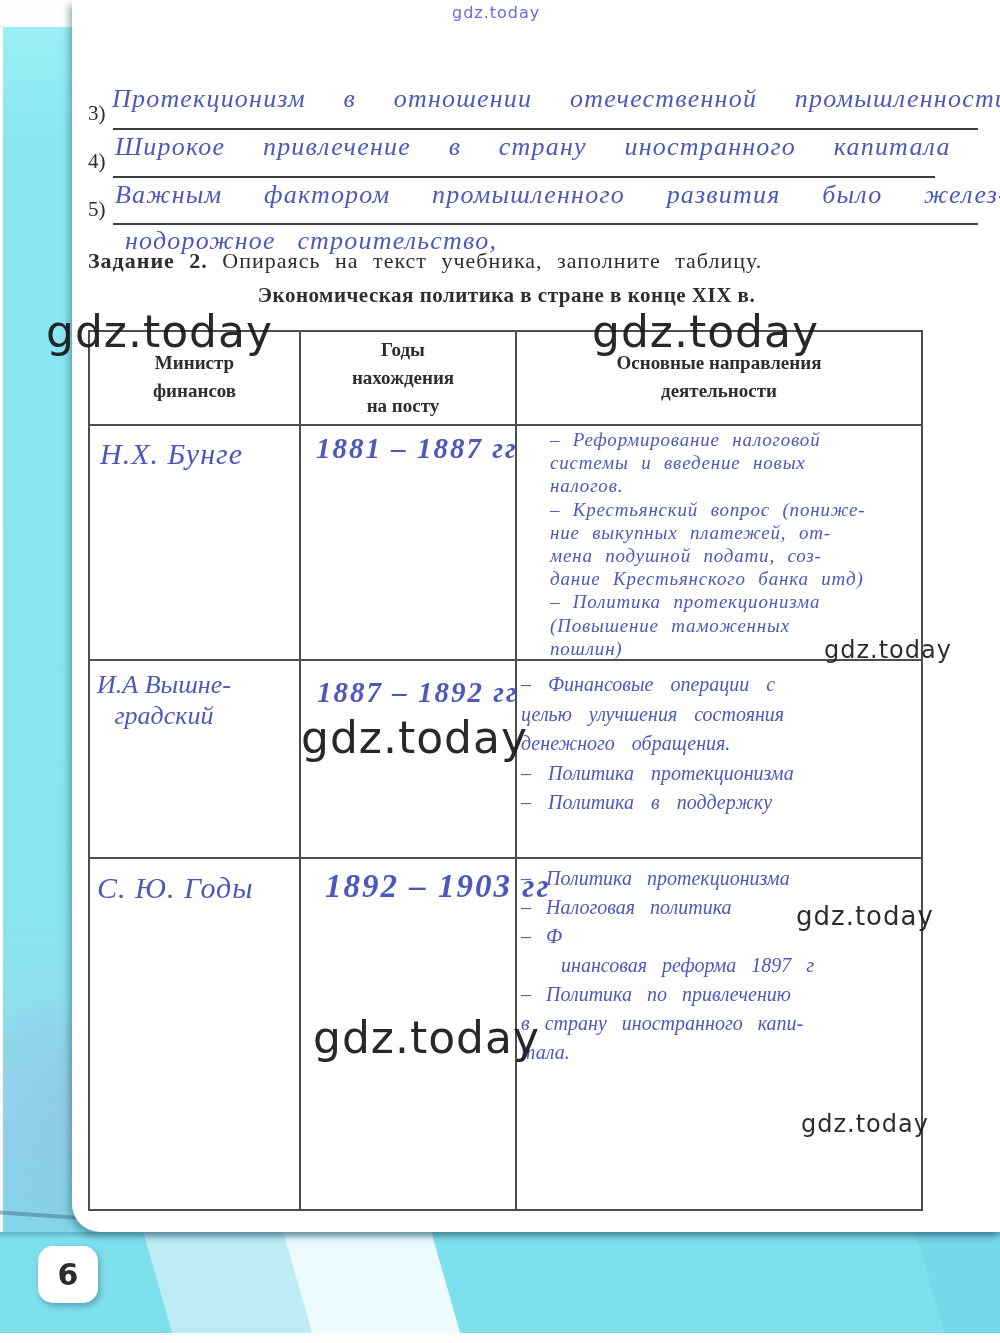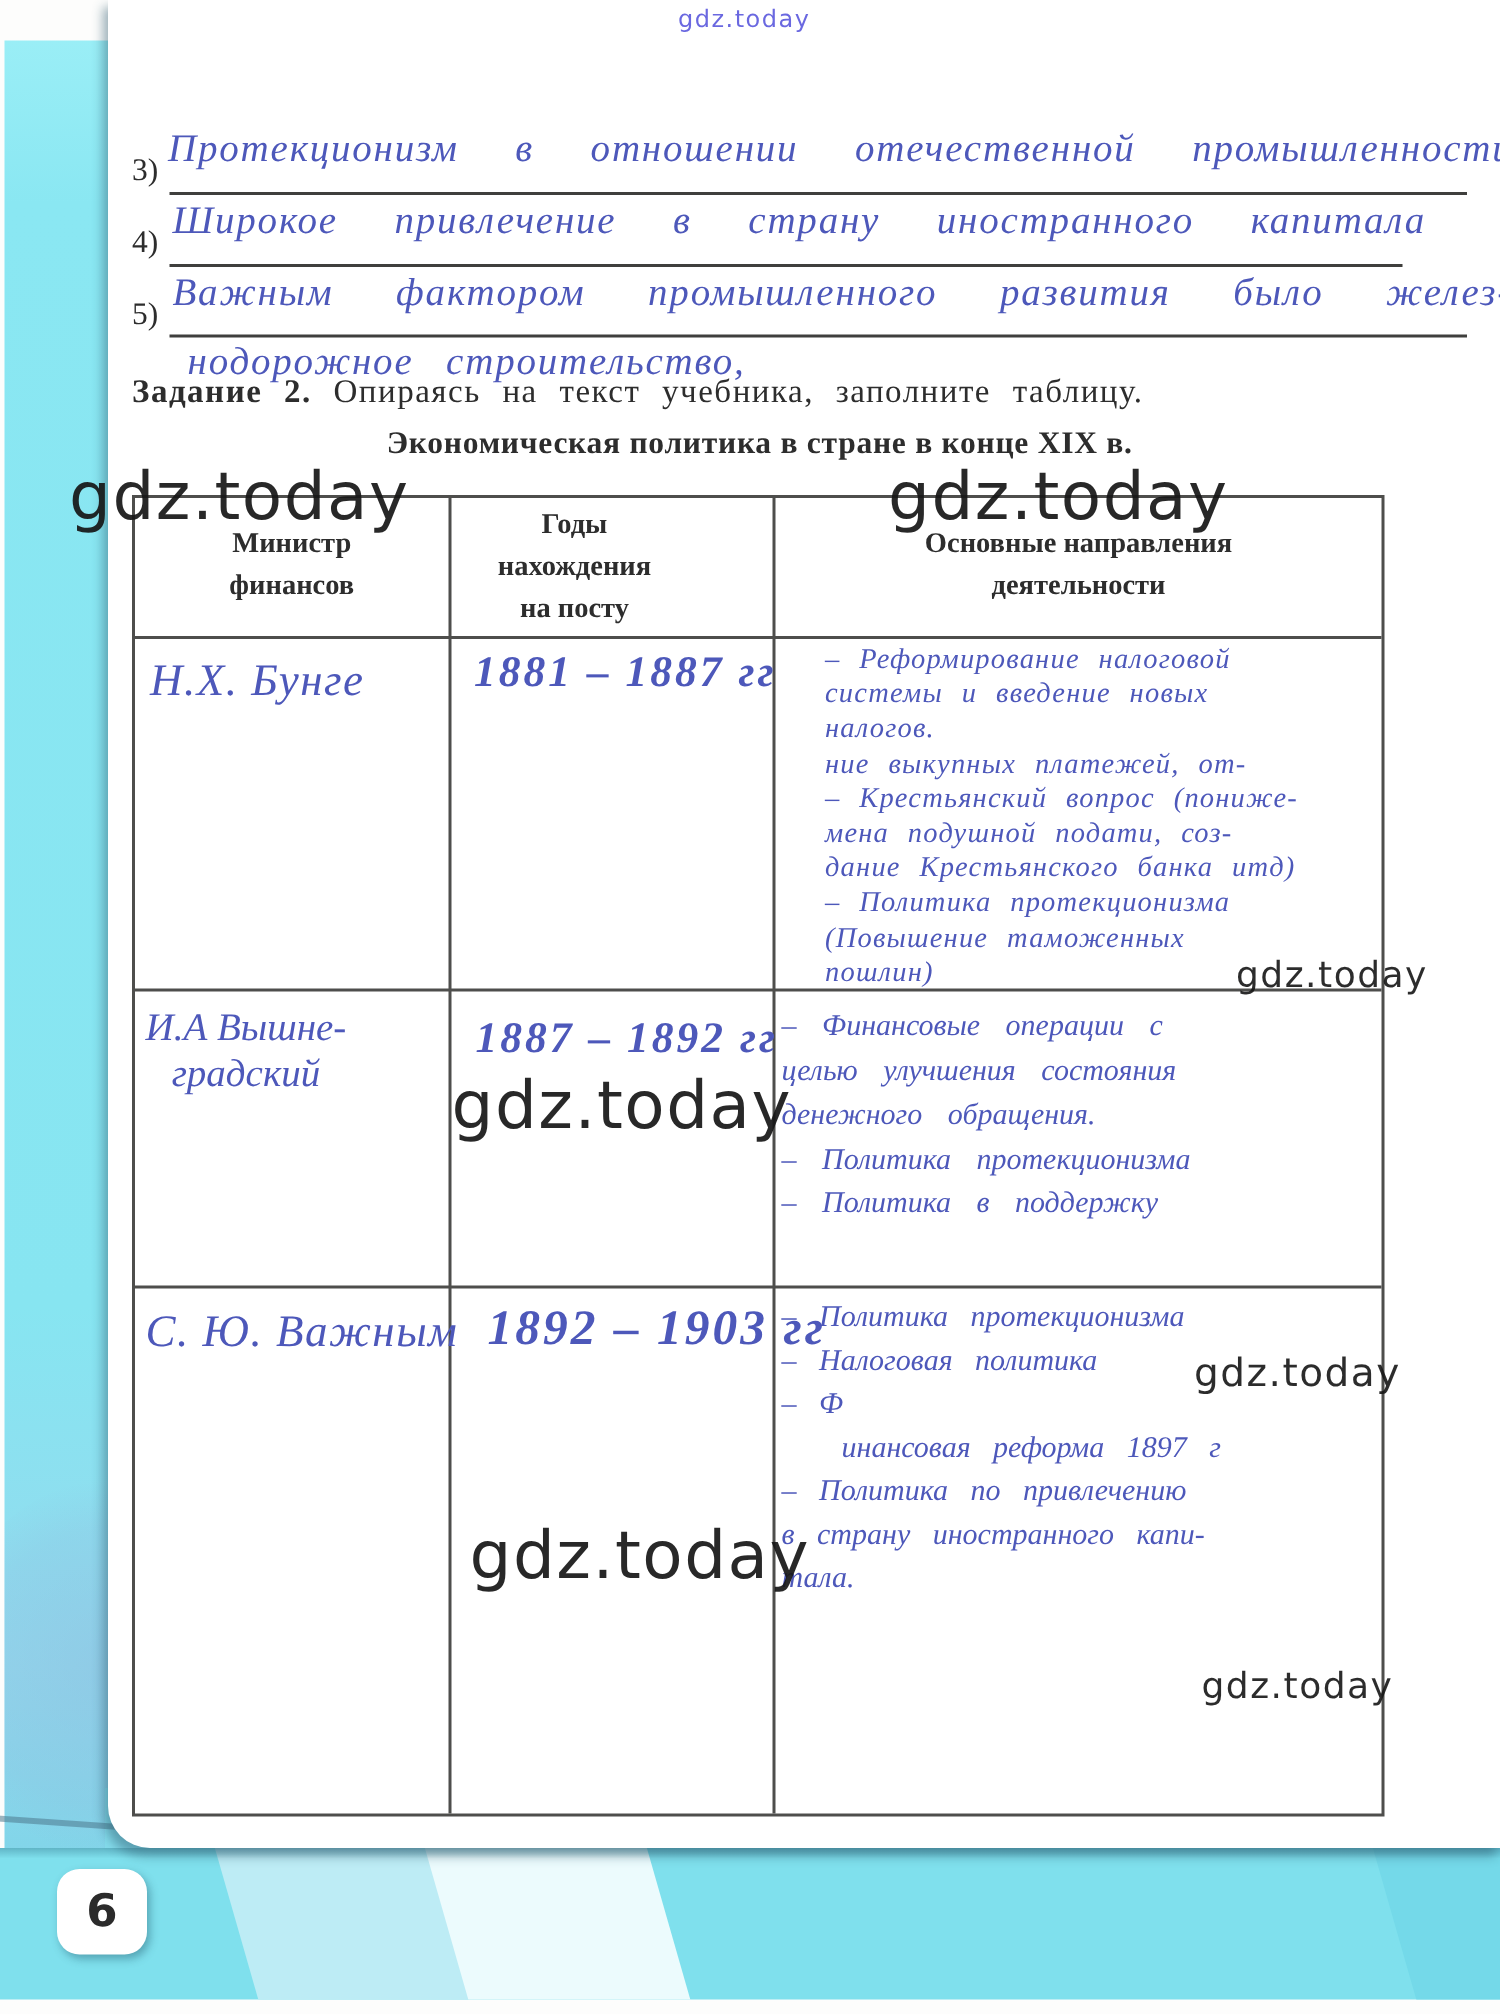--- a/index.html
+++ b/index.html
@@ -83,21 +83,21 @@
   .tframe{position:absolute;left:88px;top:330px;width:835px;height:881px;
           border:2px solid #4e4e4c;box-sizing:border-box;z-index:2;background:transparent;}
   .tline{position:absolute;background:#4e4e4c;z-index:2;}
   .vline{width:2px;top:332px;height:877px;}
   .v1{left:299px;} .v2{left:515px;}
   .hline{height:2px;left:90px;width:831px;}
   .h1{top:424px;} .h2{top:659px;} .h3{top:857px;}
   .thead{position:absolute;z-index:3;font-weight:bold;font-size:19px;color:#2d2d2d;
          text-align:center;line-height:28px;}
   .thead-1{left:90px;top:349px;width:209px;}
-  .thead-2{left:293px;top:336px;width:180px;}
+  .thead-2{left:313px;top:336px;width:180px;}
   .thead-3{left:517px;top:349px;width:404px;}
 </style>
 </head>
 <body>
 
 <div class="canvas">
 
   <div class="left-strip">
     <div class="strip-blob"></div>
   </div>
@@ -150,43 +150,43 @@
     <div>Основные направления</div>
     <div>деятельности</div>
   </div>
 
   <div class="hw hw-name" style="left:100px;top:437px;">Н.Х. Бунге</div>
   <div class="hw hw-years" style="left:316px;top:432px;">1881 – 1887 гг</div>
   <div class="hw hw-cell" style="left:550px;top:428px;">
     <div>– Реформирование налоговой</div>
     <div>системы и введение новых</div>
     <div>налогов.</div>
+    <div>– Крестьянский вопрос (пониже-</div>
     <div>ние выкупных платежей, от-</div>
-    <div>– Крестьянский вопрос (пониже-</div>
     <div>мена подушной подати, соз-</div>
     <div>дание Крестьянского банка итд)</div>
     <div>– Политика протекционизма</div>
     <div>(Повышение таможенных</div>
     <div>пошлин)</div>
   </div>
 
   <div class="hw hw-name-2" style="left:97px;top:669px;text-align:center;">
     <div>И.А Вышне-</div>
     <div>градский</div>
   </div>
   <div class="hw hw-years" style="left:317px;top:676px;">1887 – 1892 гг</div>
   <div class="hw hw-cell-2" style="left:521px;top:670px;">
     <div>– Финансовые операции с</div>
     <div>целью улучшения состояния</div>
     <div>денежного обращения.</div>
     <div>– Политика протекционизма</div>
     <div>– Политика в поддержку</div>
   </div>
 
-  <div class="hw hw-name" style="left:97px;top:871px;">С. Ю. Важным</div>
+  <div class="hw hw-name" style="left:97px;top:871px;">С. Ю. Годы</div>
   <div class="hw hw-years hw-years-3" style="left:325px;top:868px;">1892 – 1903 гг</div>
   <div class="hw hw-cell-3" style="left:521px;top:864px;">
     <div>– Политика протекционизма</div>
     <div>– Налоговая политика</div>
     <div>– Ф</div>
     <div class="indent">инансовая реформа 1897 г</div>
     <div>– Политика по привлечению</div>
     <div>в страну иностранного капи-</div>
     <div>тала.</div>
   </div>

